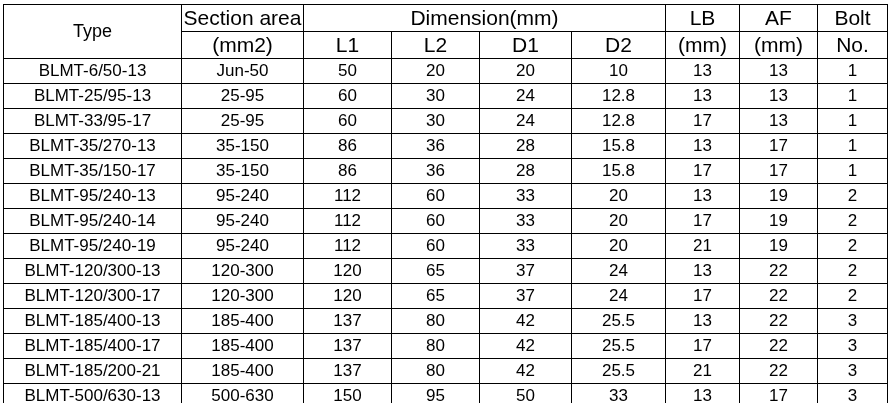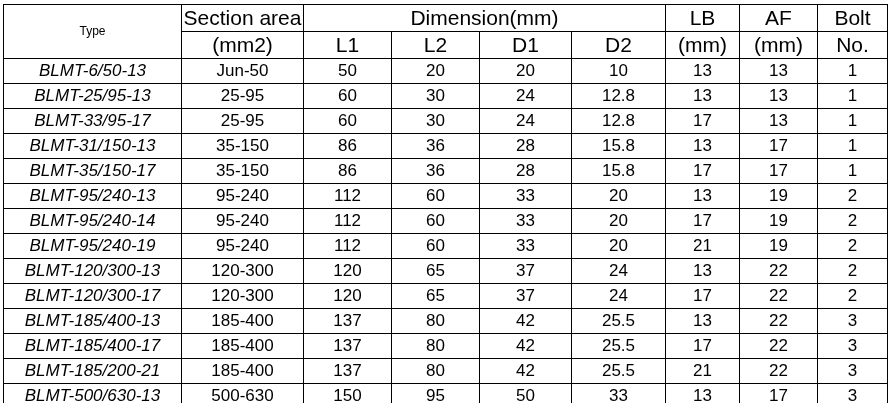--- a/index.html
+++ b/index.html
@@ -31,35 +31,35 @@
     vertical-align: middle;
     font-weight: normal;
     font-size: 17px;
     line-height: 1.05;
     padding: 2px 1px;
     height: 25px;
     box-sizing: border-box;
     white-space: nowrap;
   }
   table.spec-table thead td.hdr-type {
-    font-size: 12px;
+    font-size: 18px;
   }
   table.spec-table thead td {
     font-size: 21px;
   }
   .col-type   { width: 178px; }
   .col-sec    { width: 122px; }
   .col-l1     { width: 88px; }
   .col-l2     { width: 88px; }
   .col-d1     { width: 92px; }
   .col-d2     { width: 94px; }
   .col-lb     { width: 74px; }
   .col-af     { width: 78px; }
   .col-bolt   { width: 70px; }
-  tbody td.cell-type { font-size: 17px; font-style: italic; }
+  tbody td.cell-type { font-size: 17px; }
 </style>
 </head>
 <body>
 
 <div id="spec-table-wrap">
   <table class="spec-table">
     <colgroup>
       <col class="col-type">
       <col class="col-sec">
       <col class="col-l1">
@@ -118,21 +118,21 @@
         <td>25-95</td>
         <td>60</td>
         <td>30</td>
         <td>24</td>
         <td>12.8</td>
         <td>17</td>
         <td>13</td>
         <td>1</td>
       </tr>
       <tr>
-        <td class="cell-type">BLMT-31/150-13</td>
+        <td class="cell-type">BLMT-35/270-13</td>
         <td>35-150</td>
         <td>86</td>
         <td>36</td>
         <td>28</td>
         <td>15.8</td>
         <td>13</td>
         <td>17</td>
         <td>1</td>
       </tr>
       <tr>

